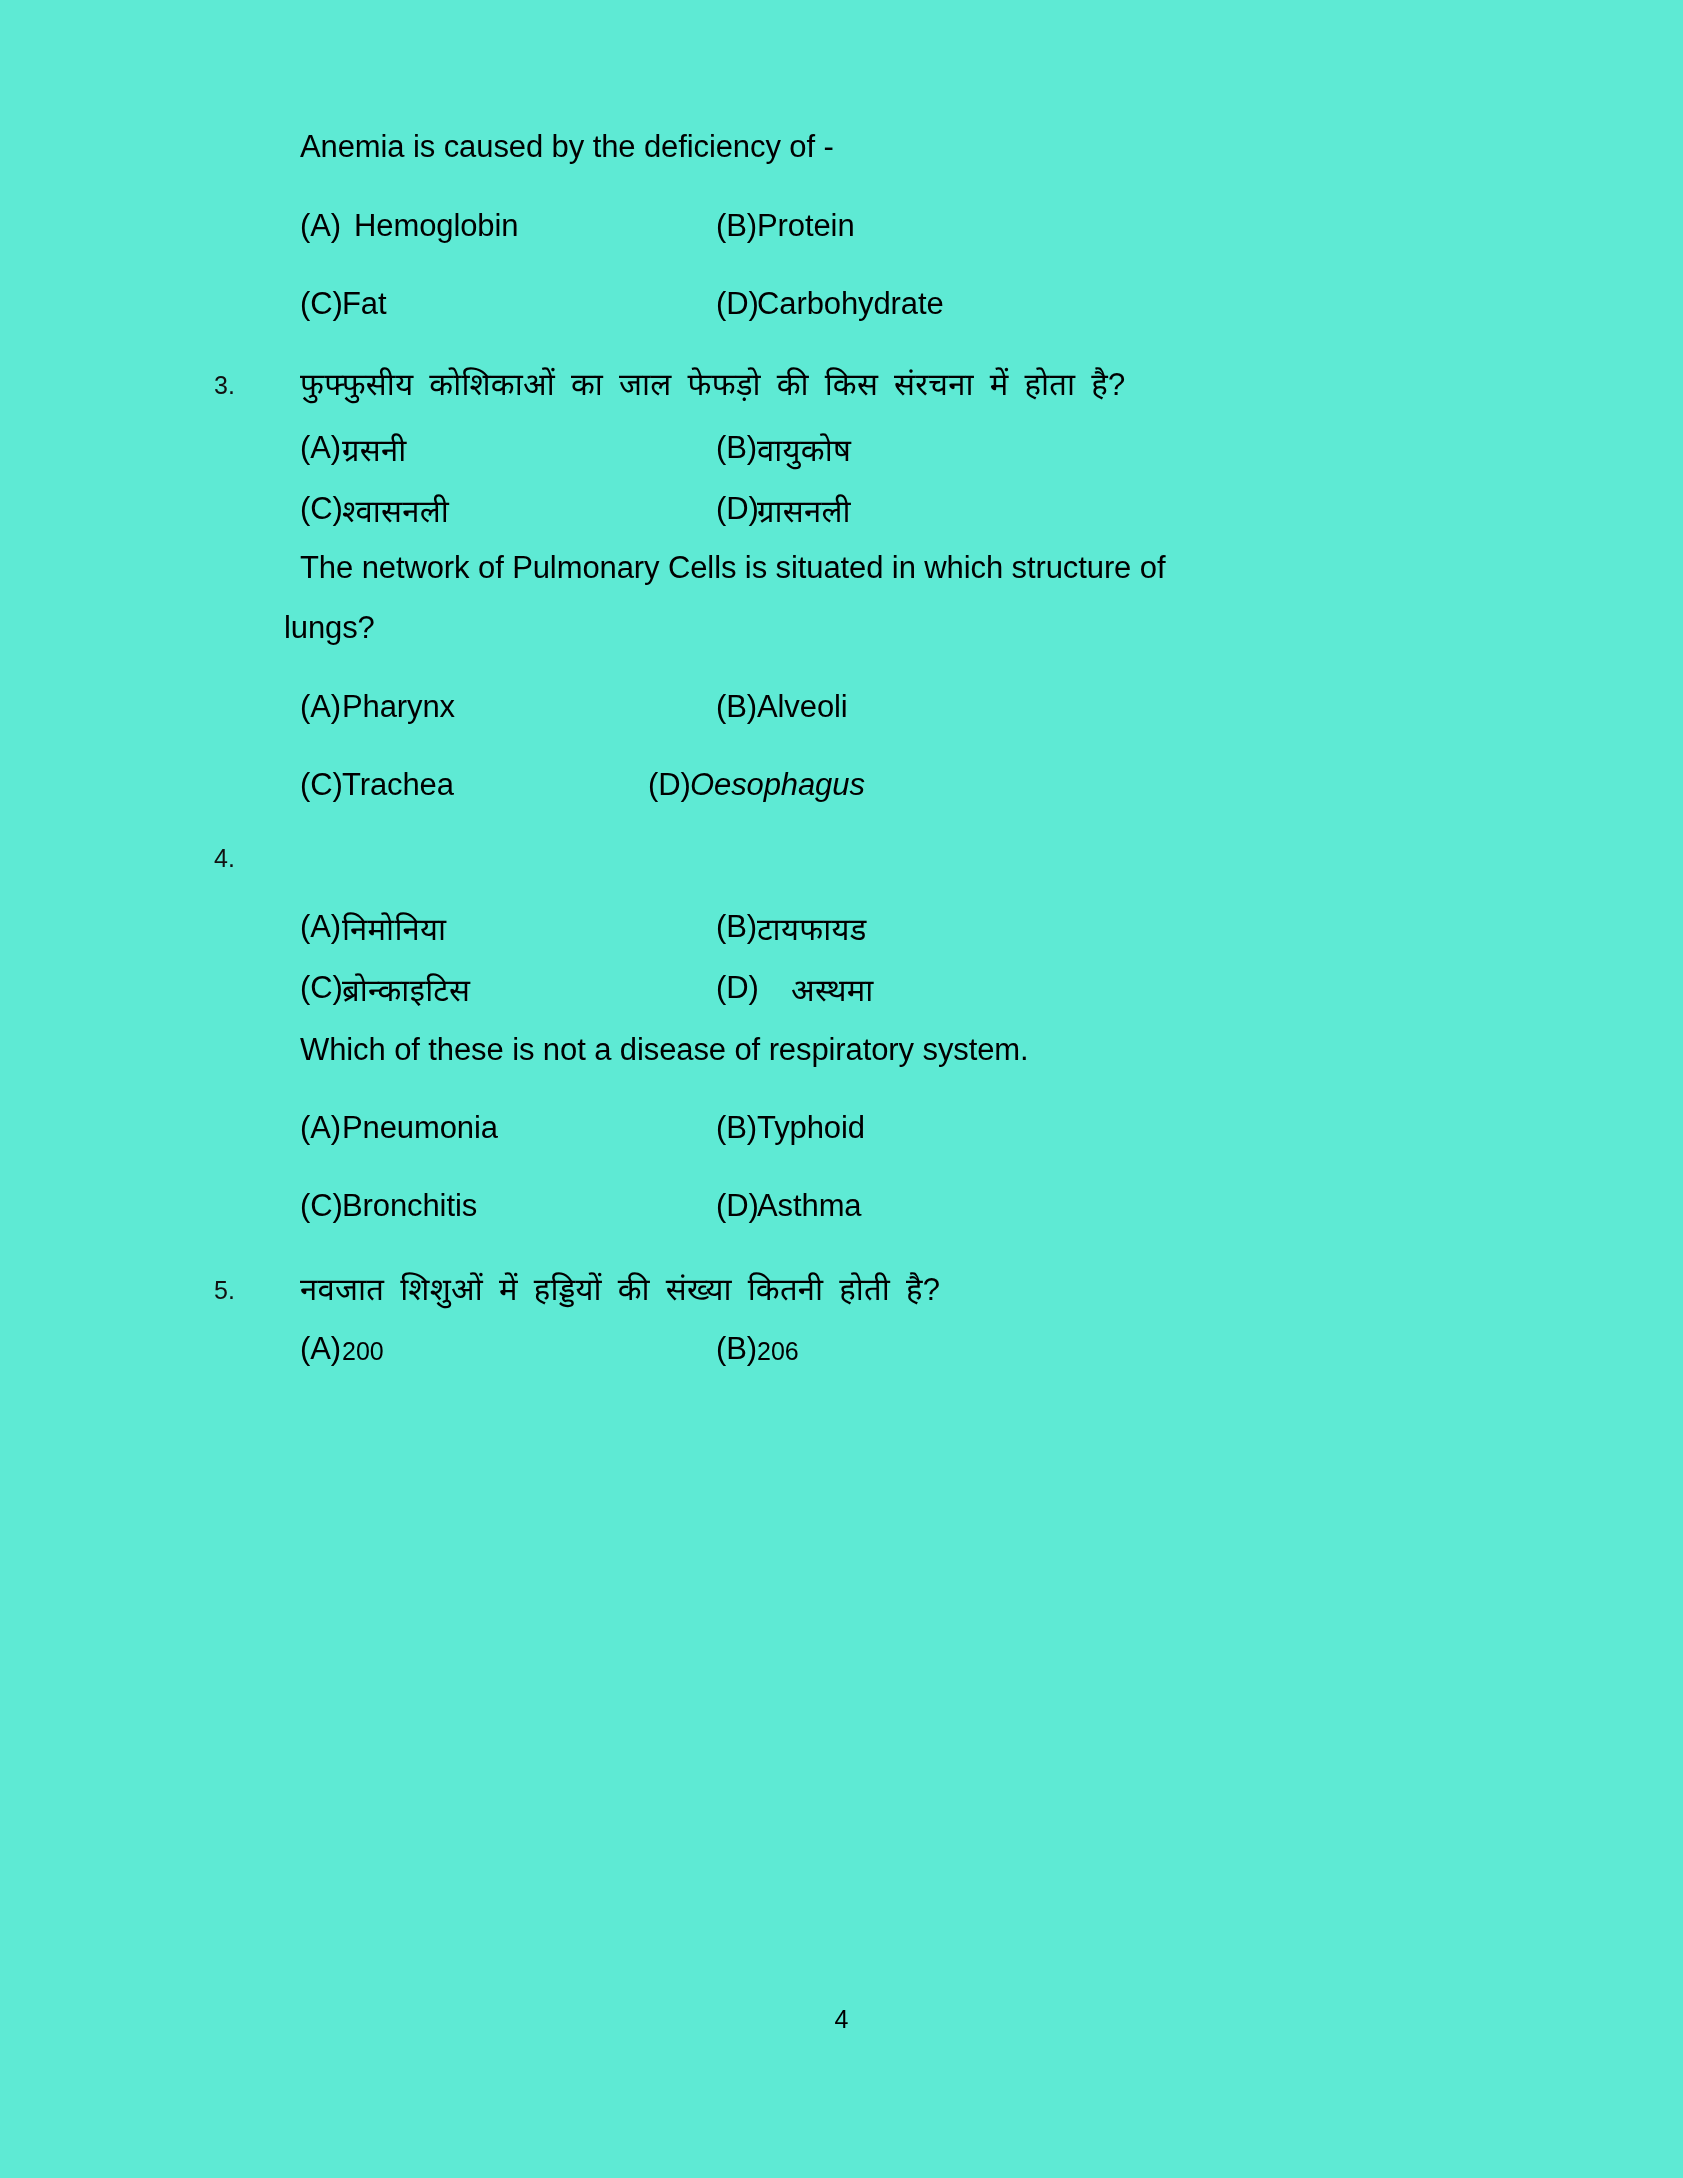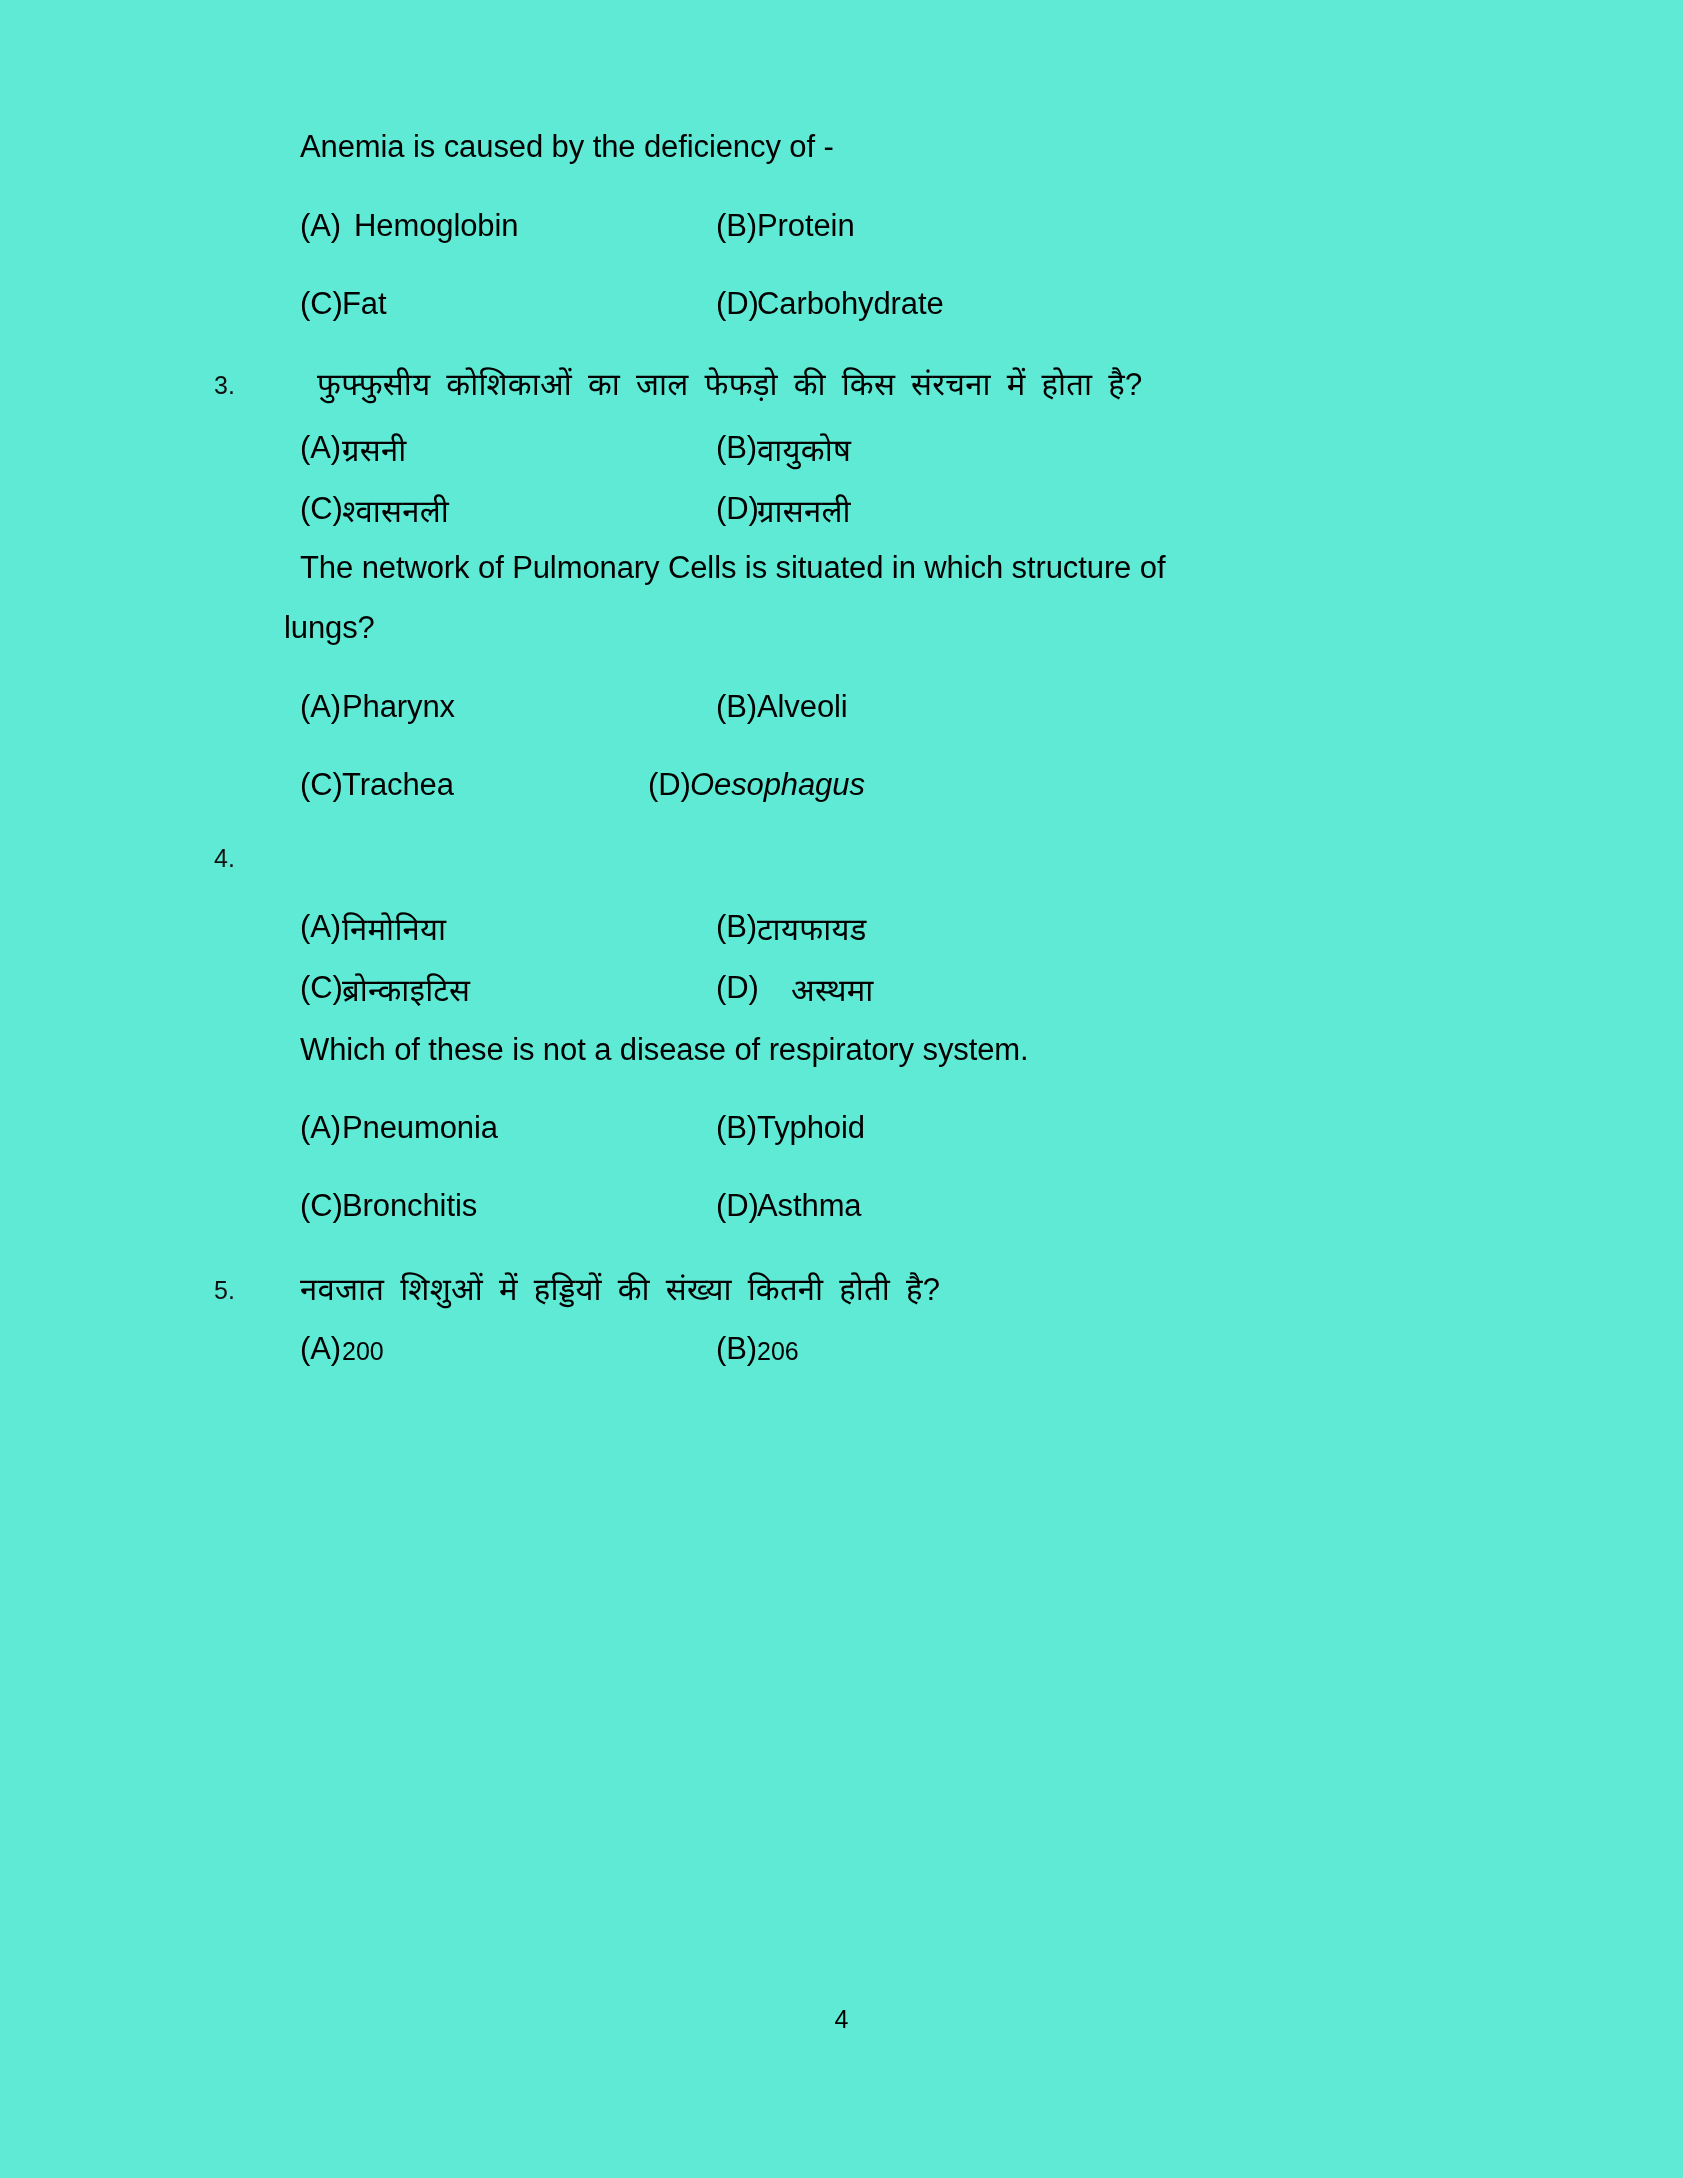--- a/index.html
+++ b/index.html
@@ -68,21 +68,21 @@
   <div class="abs en" style="left:716px; top:208px;">(B)</div>
   <div class="abs en" style="left:757px; top:208px;">Protein</div>
 
   <div class="abs en" style="left:300px; top:286px;">(C)</div>
   <div class="abs en" style="left:342px; top:286px;">Fat</div>
   <div class="abs en" style="left:716px; top:286px;">(D)</div>
   <div class="abs en" style="left:757px; top:286px;">Carbohydrate</div>
 
   <div class="abs qnum" style="left:214px; top:371px;">3.</div>
 
-  <div class="abs hi hi-q" style="left:300px; top:362px;margin-left:17px;">फुफ्फुसीय कोशिकाओं का जाल फेफड़ो की किस संरचना में होता है?</div>
+  <div class="abs hi hi-q" style="left:300px; top:362px;">फुफ्फुसीय कोशिकाओं का जाल फेफड़ो की किस संरचना में होता है?</div>
 
   <div class="abs en" style="left:300px; top:430px;">(A)</div>
   <div class="abs hi" style="left:342px; top:428px;">ग्रसनी</div>
   <div class="abs en" style="left:716px; top:430px;">(B)</div>
   <div class="abs hi" style="left:757px; top:428px;">वायुकोष</div>
 
   <div class="abs en" style="left:300px; top:491px;">(C)</div>
   <div class="abs hi" style="left:342px; top:489px;">श्वासनली</div>
   <div class="abs en" style="left:716px; top:491px;">(D)</div>
   <div class="abs hi" style="left:757px; top:489px;">ग्रासनली</div>

